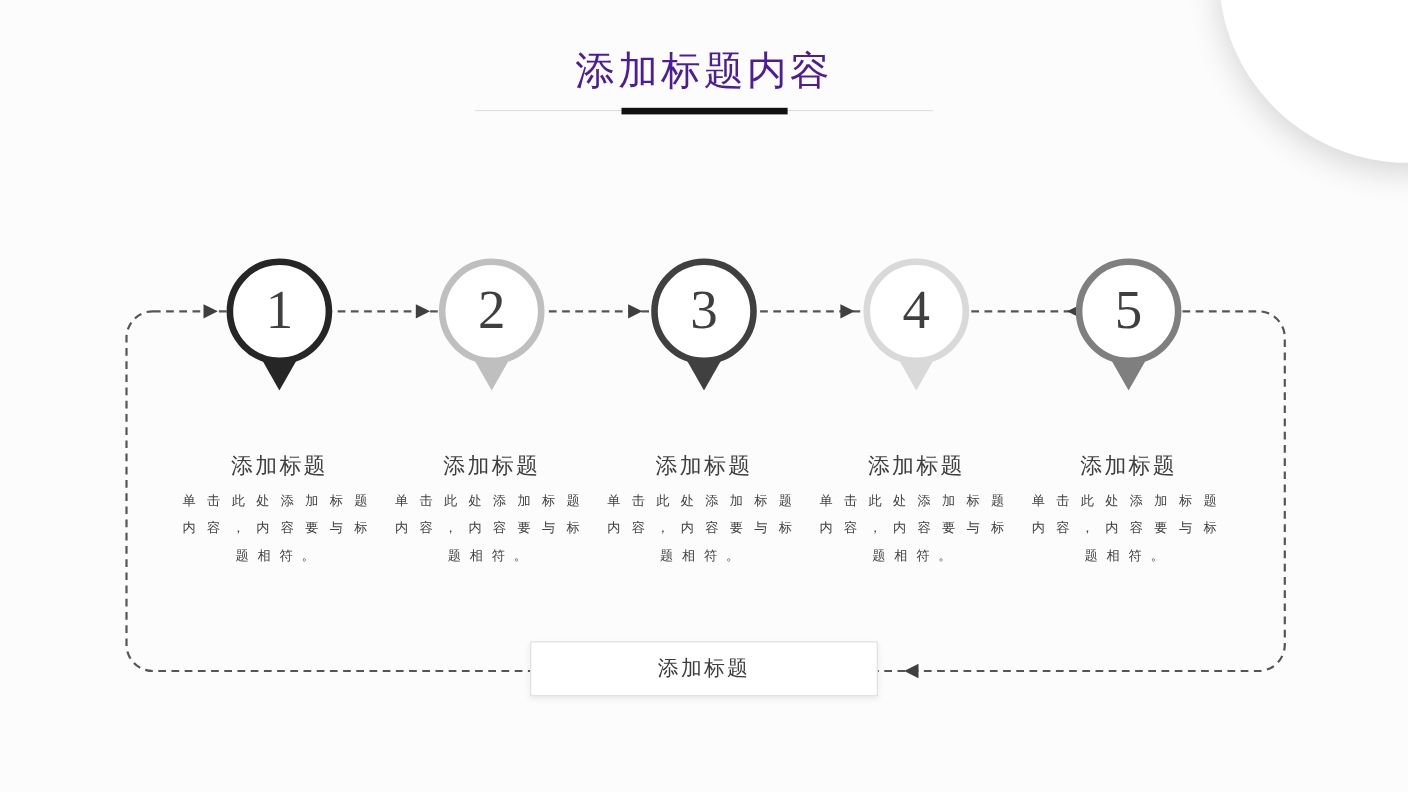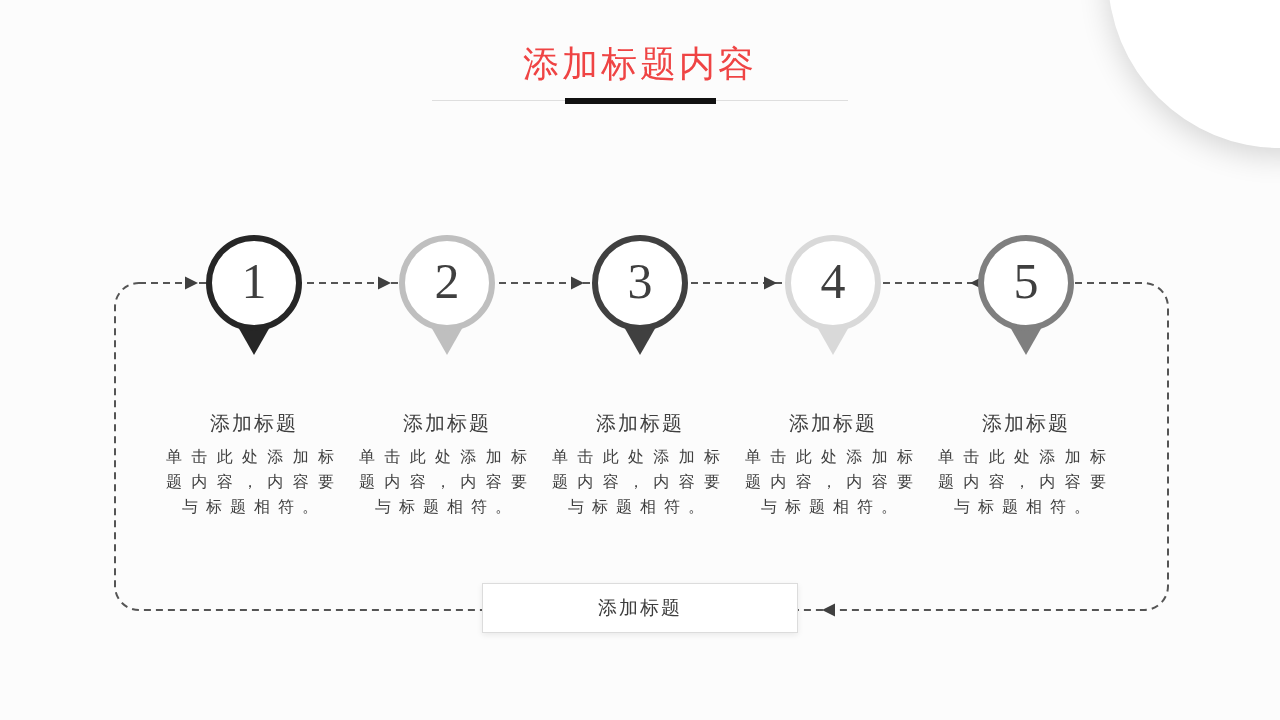--- a/index.html
+++ b/index.html
@@ -22,21 +22,21 @@
     box-shadow: 0 8px 30px rgba(0,0,0,0.16);
   }
 
   
   .title {
     position: absolute;
     left: 0; top: 40px; width: 1280px;
     text-align: center;
     font-size: 36px;
     letter-spacing: 3px;
-    color: #ef4444;
+    color: #4c1d95;
   }
   .title-rule-thin {
     position: absolute;
     left: 432px; top: 100px;
     width: 416px; height: 1px;
     background: #dedede;
   }
   .title-rule-thick {
     position: absolute;
     left: 565px; top: 98px;
@@ -86,25 +86,26 @@
     width: 176px;
     color: #3f3f3f;
     text-align: center;
   }
   .step-text .heading {
     font-size: 20px;
     letter-spacing: 2px;
     margin-bottom: 7px;
   }
   .step-text .body {
-    font-size: 16px;
+    font-size: 12px;
     letter-spacing: 8px;
     line-height: 25px;
     text-align: justify;
     text-align-last: center;
+    font-family: Liberation Mono, monospace;
   }
 
   
   .bottom-box {
     position: absolute;
     left: 482px; top: 583px;
     width: 316px; height: 50px;
     background: #ffffff;
     border: 1px solid #dcdcdc;
     box-shadow: 0 2px 6px rgba(0,0,0,0.08);

